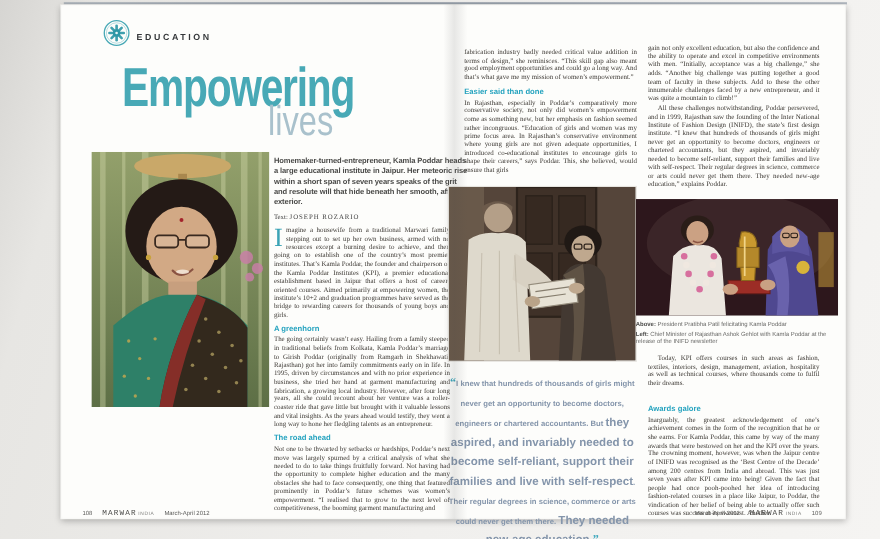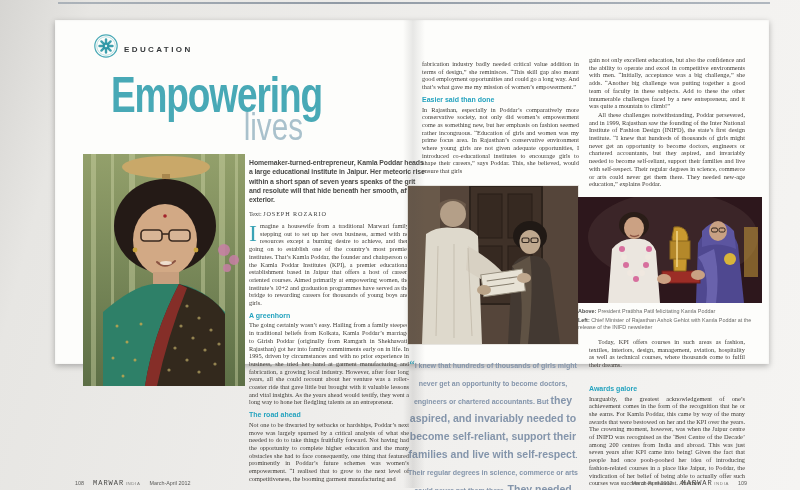--- a/index.html
+++ b/index.html
@@ -6,21 +6,21 @@
   html,body { width:800px; height:490px; overflow:hidden; }
   body{
     font-family:"Liberation Serif", serif;
     background:linear-gradient(105deg,#d6d5d2 0%,#e7e6e3 10%,#f0efed 55%,#f5f4f2 100%);
     position:relative;
   }
   .canvas{ position:absolute; inset:0; }
   .scan-top-line{ position:absolute; left:58px; top:2px; width:712px; height:2px;
     background:linear-gradient(90deg,#8f9aa6,#5f6e80 40%,#8d98a5); opacity:.65; }
   .spread{
-    position:absolute; left:55px; top:20px; width:714px; height:344px;
+    position:absolute; left:55px; top:4px; width:714px; height:468px;
     background:#fdfdfb;
     box-shadow:0 2px 6px rgba(0,0,0,.28), inset 0 0 2px rgba(0,0,0,.08);
   }
   .gutter{ position:absolute; left:348px; top:0; width:22px; height:468px; z-index:9;
     background:linear-gradient(90deg,rgba(0,0,0,0) 0%,rgba(70,70,70,.12) 45%,rgba(0,0,0,0) 100%);
     pointer-events:none; }
 
   
   .badge-icon{ position:absolute; left:38px; top:13px; width:26px; height:26px; }
   .badge-label{ position:absolute; left:69px; top:25px; font-family:"Liberation Sans",sans-serif;

